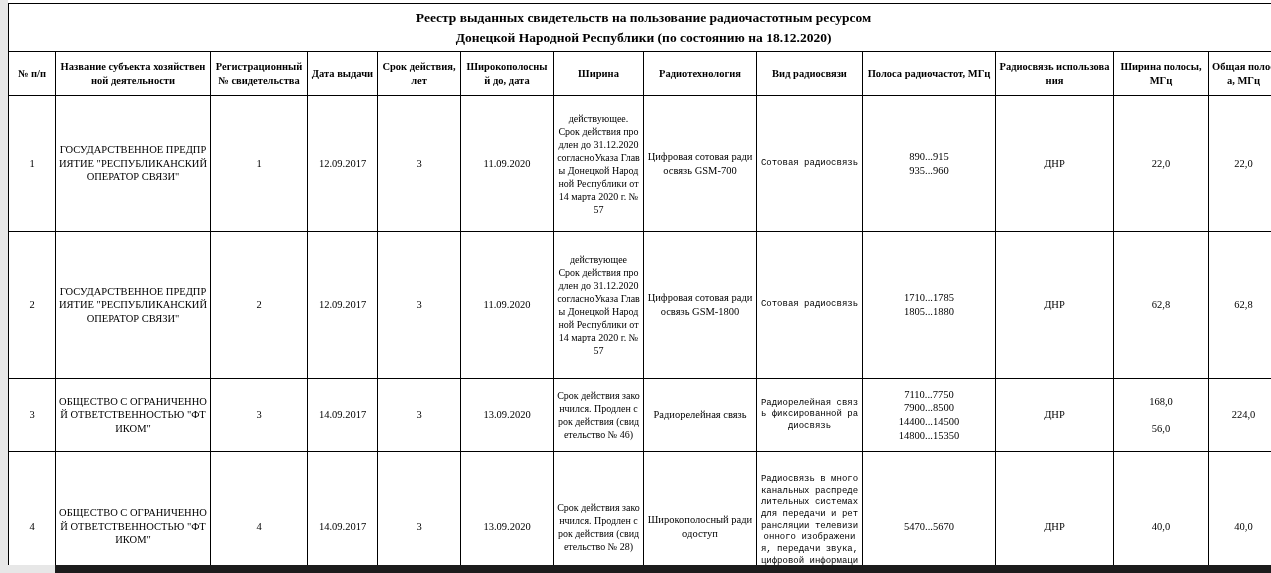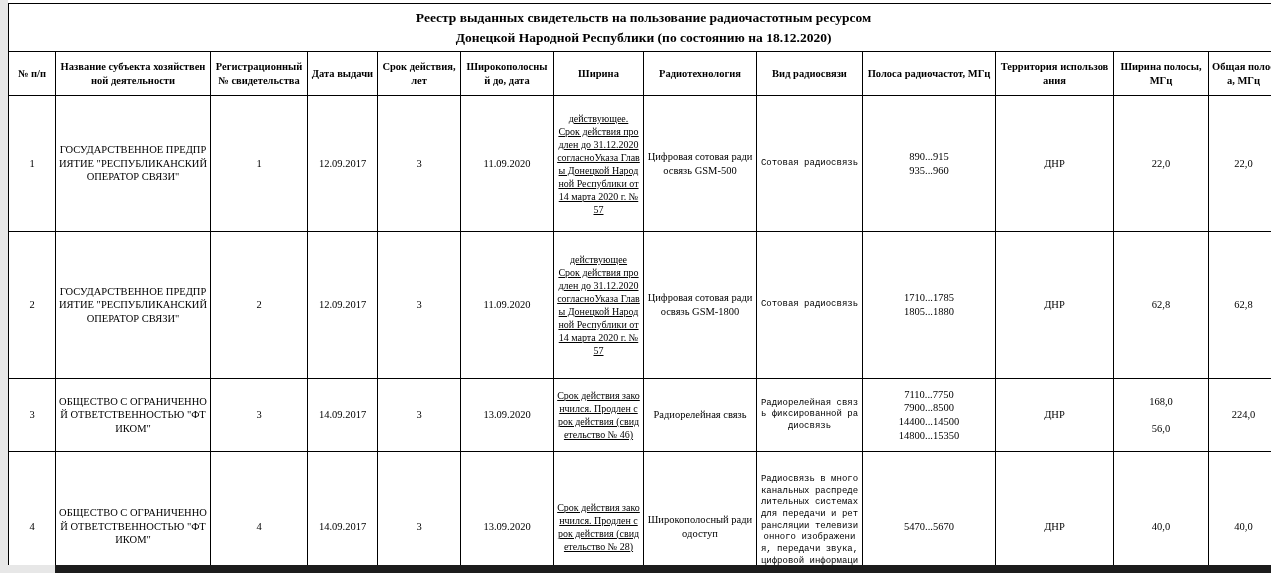--- a/index.html
+++ b/index.html
@@ -49,21 +49,21 @@
     font-weight: bold;
     height: 41px;
   }
   tr.title-row { height: 38px; }
   tr.r1 { height: 136px; }
   tr.r2 { height: 147px; }
   tr.r3 { height: 73px; }
   tr.r4 { height: 150px; }
   td.pre { white-space: pre-line; }
   tr.data td:nth-child(9) { font-size: 9px; font-family: Liberation Mono, monospace; }
-  tr.data td:nth-child(7) { font-size: 10px; text-decoration: underline; }
+  tr.data td:nth-child(7) { font-size: 10px; }
   .bottom-strip {
     position: fixed;
     left: 0; bottom: 0;
     width: 1271px; height: 8px;
     background: #e7e7e7;
     z-index: 10;
   }
   .bottom-bar {
     position: fixed;
     left: 55px; bottom: 0;
@@ -105,35 +105,35 @@
         <td>№ п/п</td>
         <td>Название субъекта хозяйственной деятельности</td>
         <td>Регистрационный № свидетельства</td>
         <td>Дата выдачи</td>
         <td>Срок действия, лет</td>
         <td>Широкополосный до, дата</td>
         <td>Ширина</td>
         <td>Радиотехнология</td>
         <td>Вид радиосвязи</td>
         <td>Полоса радиочастот, МГц</td>
-        <td>Территория использования</td>
+        <td>Радиосвязь использования</td>
         <td>Ширина полосы, МГц</td>
         <td>Общая полоса, МГц</td>
       </tr>
 
       <tr class="data r1">
         <td>1</td>
         <td>ГОСУДАРСТВЕННОЕ ПРЕДПРИЯТИЕ "РЕСПУБЛИКАНСКИЙ ОПЕРАТОР СВЯЗИ"</td>
         <td>1</td>
         <td>12.09.2017</td>
         <td>3</td>
         <td>11.09.2020</td>
         <td class="pre">действующее.
 Срок действия продлен до 31.12.2020 согласноУказа Главы Донецкой Народной Республики от 14 марта 2020 г. № 57</td>
-        <td>Цифровая сотовая радиосвязь GSM-500</td>
+        <td>Цифровая сотовая радиосвязь GSM-700</td>
         <td>Сотовая радиосвязь</td>
         <td class="pre">890...915
 935...960</td>
         <td>ДНР</td>
         <td class="pre">22,0</td>
         <td>22,0</td>
       </tr>
 
       <tr class="data r2">
         <td>2</td>

